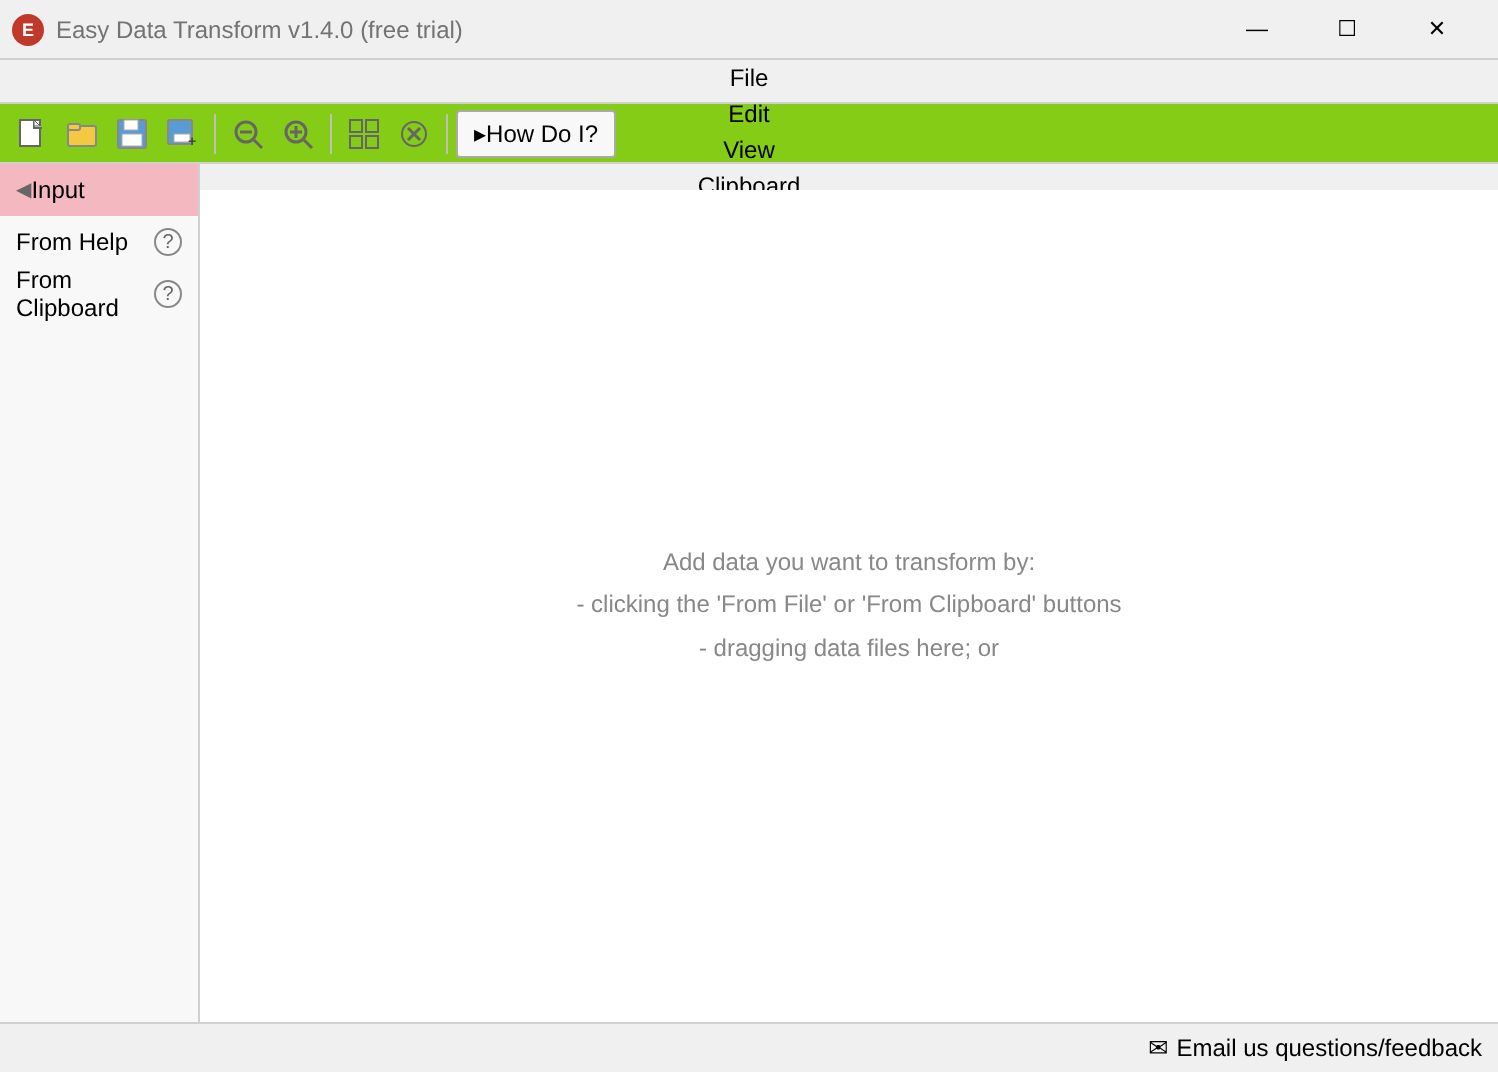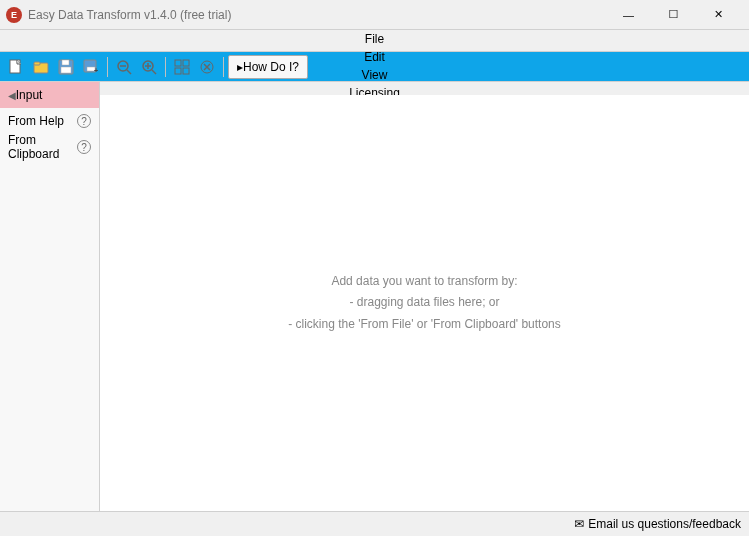--- a/index.html
+++ b/index.html
@@ -90,21 +90,21 @@
       height: 22px;
       display: flex;
       align-items: center;
     }
 
     
     .toolbar {
       display: flex;
       align-items: center;
       height: 30px;
-      background: #0ea5e9;
+      background: #84cc16;
       padding: 0 4px;
       border-bottom: 1px solid #d0d0d0;
       gap: 1px;
     }
 
     .toolbar-btn {
       width: 24px;
       height: 24px;
       border: 1px solid transparent;
       background: transparent;
@@ -257,21 +257,21 @@
     <button class="title-btn">—</button>
     <button class="title-btn">☐</button>
     <button class="title-btn close-btn">✕</button>
   </div>
 </div>
 
 <div class="menu-bar">
   <div class="menu-item">File</div>
   <div class="menu-item">Edit</div>
   <div class="menu-item">View</div>
-  <div class="menu-item">Licensing</div>
+  <div class="menu-item">Clipboard</div>
   <div class="menu-item">Easy</div>
 </div>
 
 <div class="toolbar">
 
   <button class="toolbar-btn" title="New">
     <svg viewBox="0 0 16 16" width="16" height="16">
       <rect x="2" y="1" width="10" height="13" fill="white" stroke="#666" stroke-width="1"></rect>
       <polyline points="9,1 9,5 13,5" fill="white" stroke="#666" stroke-width="1"></polyline>
       <polygon points="9,1 12,4 9,4" fill="#eee" stroke="#666" stroke-width="0.5"></polygon>
@@ -361,22 +361,22 @@
 
     <div class="panel-item">
       <span class="panel-item-label">From Clipboard</span>
       <div class="help-icon">?</div>
     </div>
   </div>
 
   <div class="center-canvas">
     <div class="canvas-hint">
       <div>Add data you want to transform by:</div>
+      <div>- clicking the 'From File' or 'From Clipboard' buttons</div>
       <div>- dragging data files here; or</div>
-      <div>- clicking the 'From File' or 'From Clipboard' buttons</div>
     </div>
   </div>
 </div>
 
 <div class="status-bar">
   <div class="status-email">
     <span class="email-icon">✉</span>
     <span>Email us questions/feedback</span>
   </div>
 </div>

